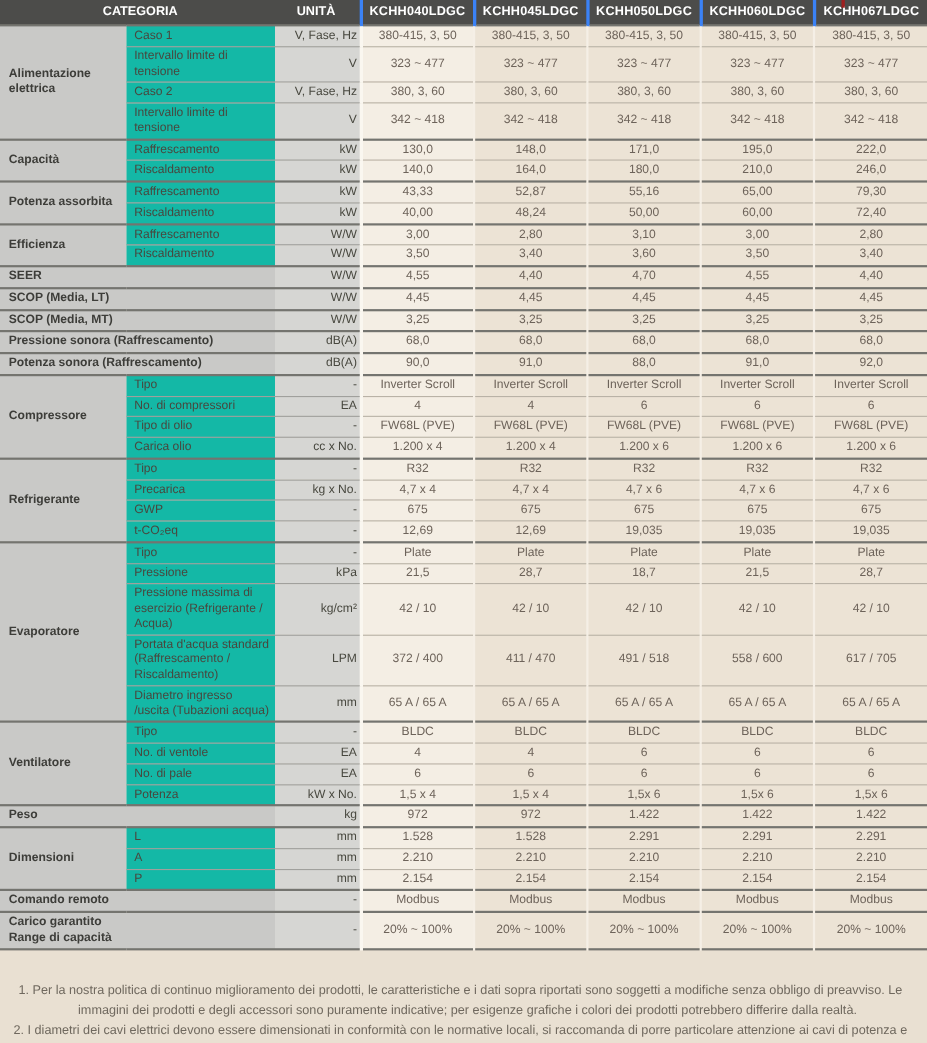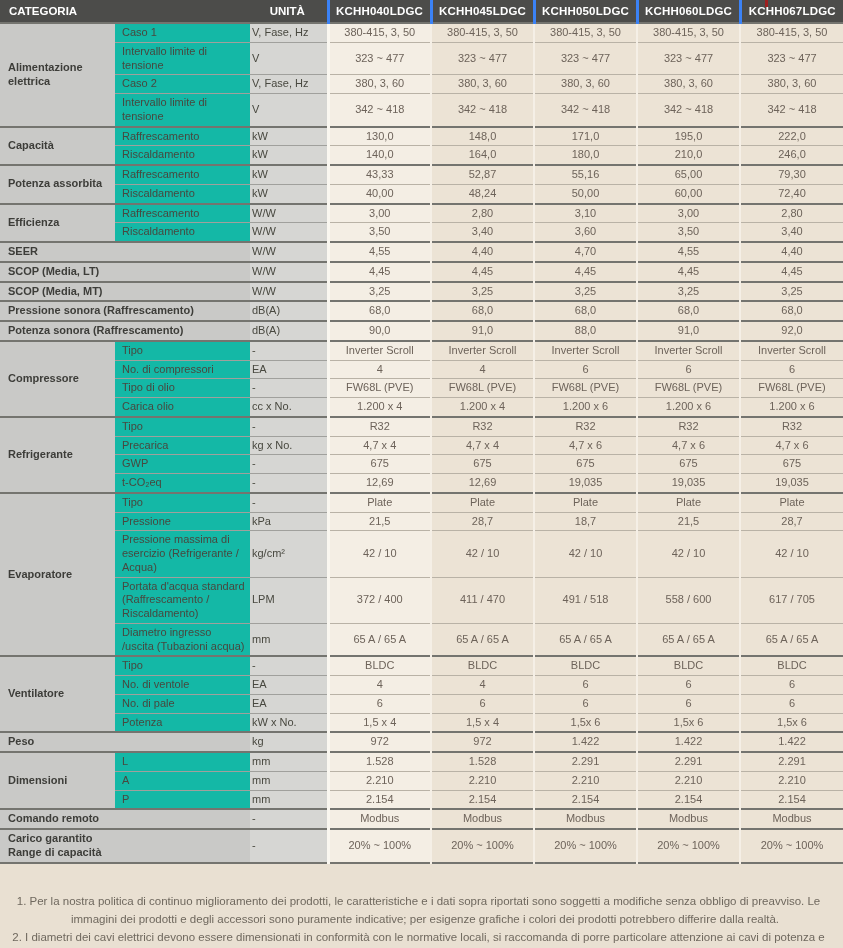--- a/index.html
+++ b/index.html
@@ -12,31 +12,31 @@
   }
   .red-tick{position:absolute;left:765px;top:0;width:3px;height:7px;background:#9e1f1f;}
   table.spec{
     border-collapse:collapse;table-layout:fixed;width:843px;
     border-bottom:2px solid #74746f;
   }
   thead th{
     background:#4c4c4a;color:#ffffff;font-weight:bold;
     height:22px;font-size:11.5px;padding:0 4px;
   }
-  th.h-cat{text-align:left;padding-left:9px;}
+  th.h-cat{text-align:center;padding-left:9px;}
   th.h-unit{text-align:center;padding-left:2px;}
   th.h-model{text-align:center;border-left:3px solid #3b82f6;letter-spacing:.2px;}
   tbody td{font-size:11px;vertical-align:middle;line-height:1.25;}
   tbody tr{height:17px;}
   td.cat{
     background:#c9c9c7;color:#3d3d39;font-weight:700;
     padding:2px 4px 2px 8px;
   }
   td.sub{background:#14b8a6;color:#48483f;padding:2px 4px 2px 7px;}
-  td.unit{background:#d6d6d3;color:#48483f;padding:2px 2px;}
+  td.unit{background:#d6d6d3;color:#48483f;padding:2px 2px;text-align:right;}
   td.val{
     background:#ece3d5;color:#6d635a;text-align:center;
     border-left:2px solid #f5efe6;padding:2px 3px;
   }
   td.val.first{background:#f4eee4;border-left:3px solid #faf7f0;}
   tbody td{border-top:1px solid #b9b2a6;}
   tbody td.cat,tbody td.sub,tbody td.unit{border-top:1px solid #a0a09c;}
   tr.sec-start td{border-top:2px solid #74746f;}
   td.pre{white-space:pre-line;}
   .notes{

